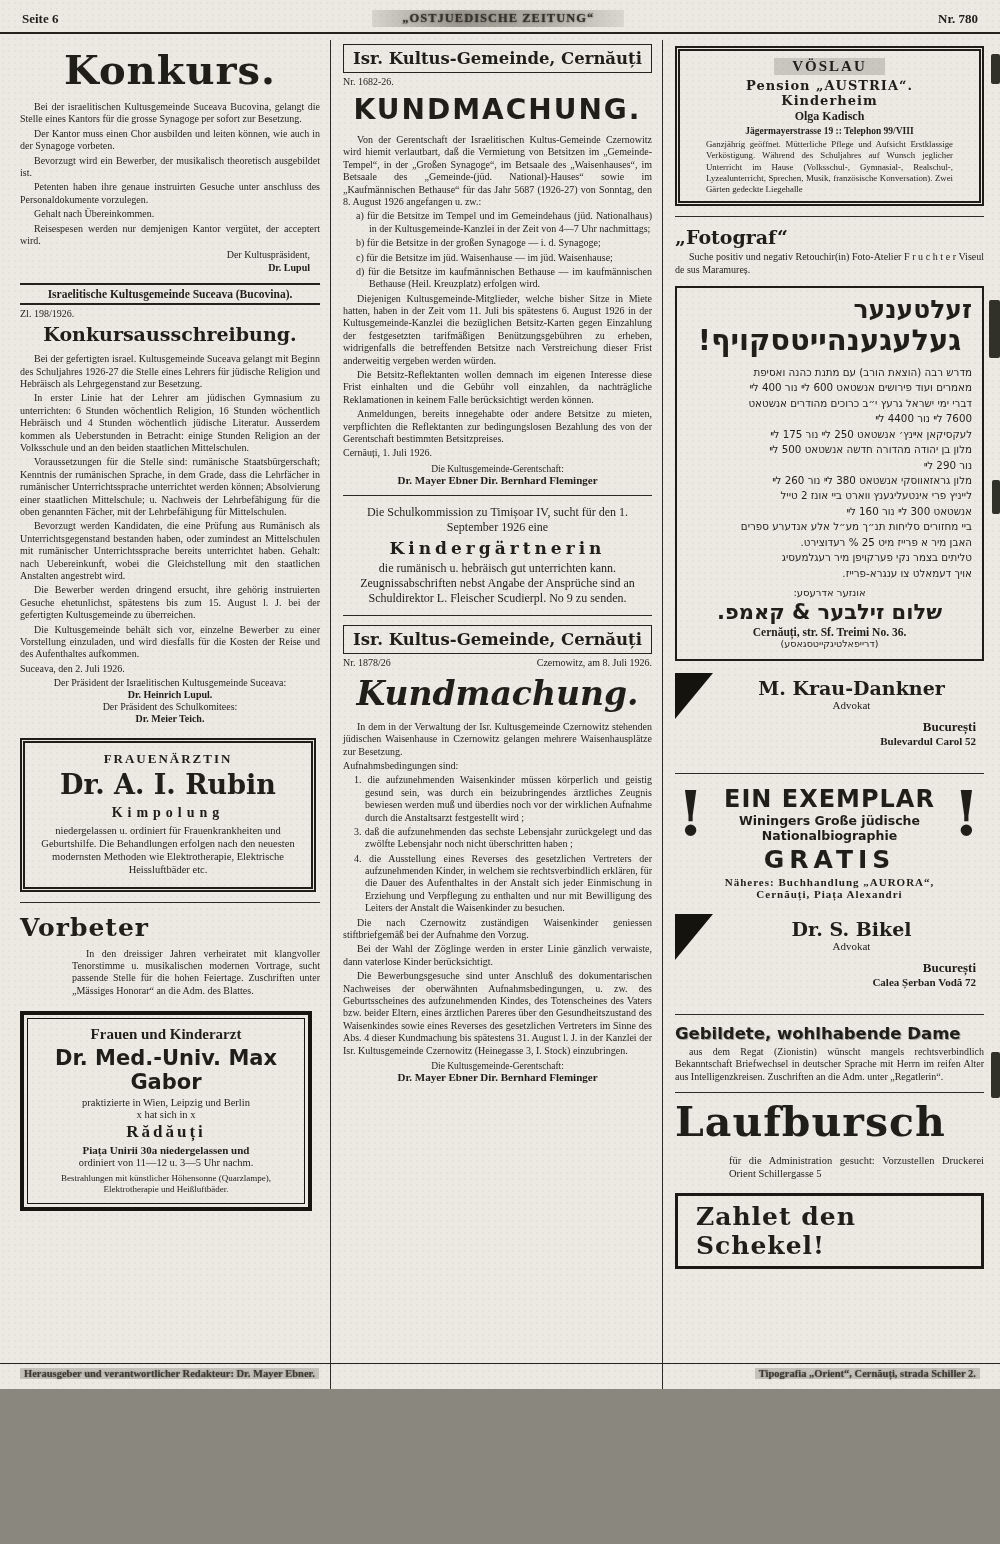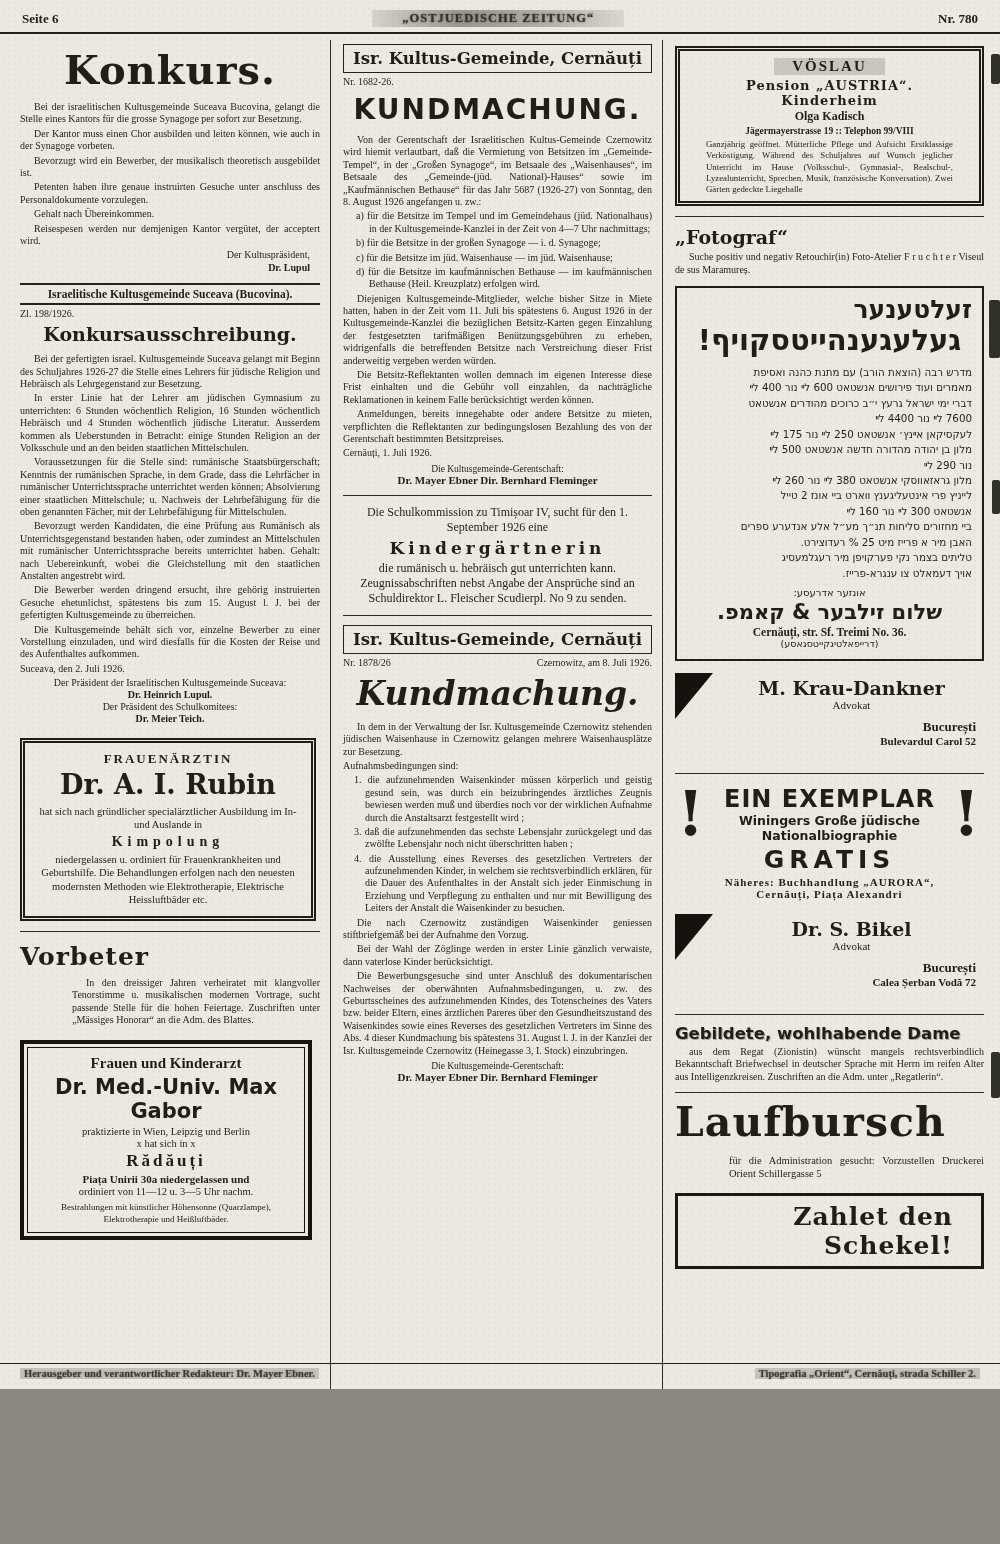--- a/index.html
+++ b/index.html
@@ -85,21 +85,21 @@
   .bang-right{right:4px;}
   .ex-l1{font-size:24px;font-weight:bold;font-family:"DejaVu Sans",sans-serif;letter-spacing:1px;}
   .ex-l2,.ex-l3{font-size:12.5px;font-weight:bold;font-family:"DejaVu Sans",sans-serif;}
   .ex-l4{font-size:25px;font-weight:bold;letter-spacing:5px;margin:2px 0;font-family:"DejaVu Sans",sans-serif;}
   .ex-l5,.ex-l6{font-size:11px;font-weight:bold;letter-spacing:1px;}
   .dame{margin:2px 0 8px;}
   .dame-title{font-weight:bold;font-size:16.5px;font-family:"DejaVu Sans",sans-serif;text-shadow:1px 1px 0 rgba(30,28,24,.35);margin-bottom:3px;}
   .laufbursch{margin:4px 0 12px;}
   .lauf-title{font-size:41px;font-weight:bold;font-family:"DejaVu Serif",serif;letter-spacing:1px;line-height:1;margin-bottom:5px;}
   .lauf-p{font-size:10.5px;margin-left:54px;text-align:justify;line-height:1.3;}
-  .ad-schekel{border:3px solid #1b1915;padding:6px 28px;text-align:right;font-weight:bold;font-size:25px;font-family:"DejaVu Serif",serif;letter-spacing:1px;margin:0 0 8px;}
+  .ad-schekel{border:3px solid #1b1915;padding:6px 18px;text-align:left;font-weight:bold;font-size:25px;font-family:"DejaVu Serif",serif;letter-spacing:1px;margin:0 0 8px;}
   
   .pagefoot{position:absolute;left:0;right:0;bottom:10px;display:flex;justify-content:space-between;padding:4px 20px 0;border-top:1.5px solid #24221d;font-size:10.5px;font-weight:bold;color:#3c392f;}
   .foot-span{background:rgba(110,105,95,.3);padding:0 4px;text-shadow:0 0 2px rgba(50,47,40,.6);}
   
   .smudge{position:absolute;background:#17160f;opacity:.88;border-radius:2px;}
   .sm1{right:0;top:54px;width:9px;height:30px;}
   .sm2{right:0;top:300px;width:11px;height:58px;}
   .sm3{right:0;top:480px;width:8px;height:34px;}
   .sm4{right:0;top:1052px;width:9px;height:46px;}
 </style>
@@ -143,21 +143,20 @@
         </div>
       <p class="p-noindent">Suceava, den 2. Juli 1926.</p>
       <p class="center-line">Der Präsident der Israelitischen Kultusgemeinde Suceava:</p>
       <p class="center-line bold">Dr. Heinrich Lupul.</p>
       <p class="center-line">Der Präsident des Schulkomitees:</p>
       <p class="center-line bold">Dr. Meier Teich.</p>
 
       <div class="ad-rubin">
         <div class="rubin-label">FRAUENÄRZTIN</div>
         <div class="rubin-name">Dr. A. I. Rubin</div>
-        <p class="rubin-p">hat sich nach gründlicher specialärztlicher Ausbildung im In- und Auslande in</p>
         <div class="rubin-city">Kimpolung</div>
         <p class="rubin-p">niedergelassen u. ordiniert für Frauenkrankheiten und Geburtshilfe. Die Behandlungen erfolgen nach den neuesten modernsten Methoden wie Elektrotherapie, Elektrische Heissluftbäder etc.</p>
       </div>
 
       <hr class="divider">
       <h2 class="h-vorbeter">Vorbeter</h2>
       <p class="p vorbeter-p">In den dreissiger Jahren verheiratet mit klangvoller Tenorstimme u. musikalischen modernen Vortrage, sucht passende Stelle für die hohen Feiertage. Zuschriften unter „Mässiges Honorar“ an die Adm. des Blattes.</p>
 
       <div class="ad-gabor">
         <div class="gabor-inner">

